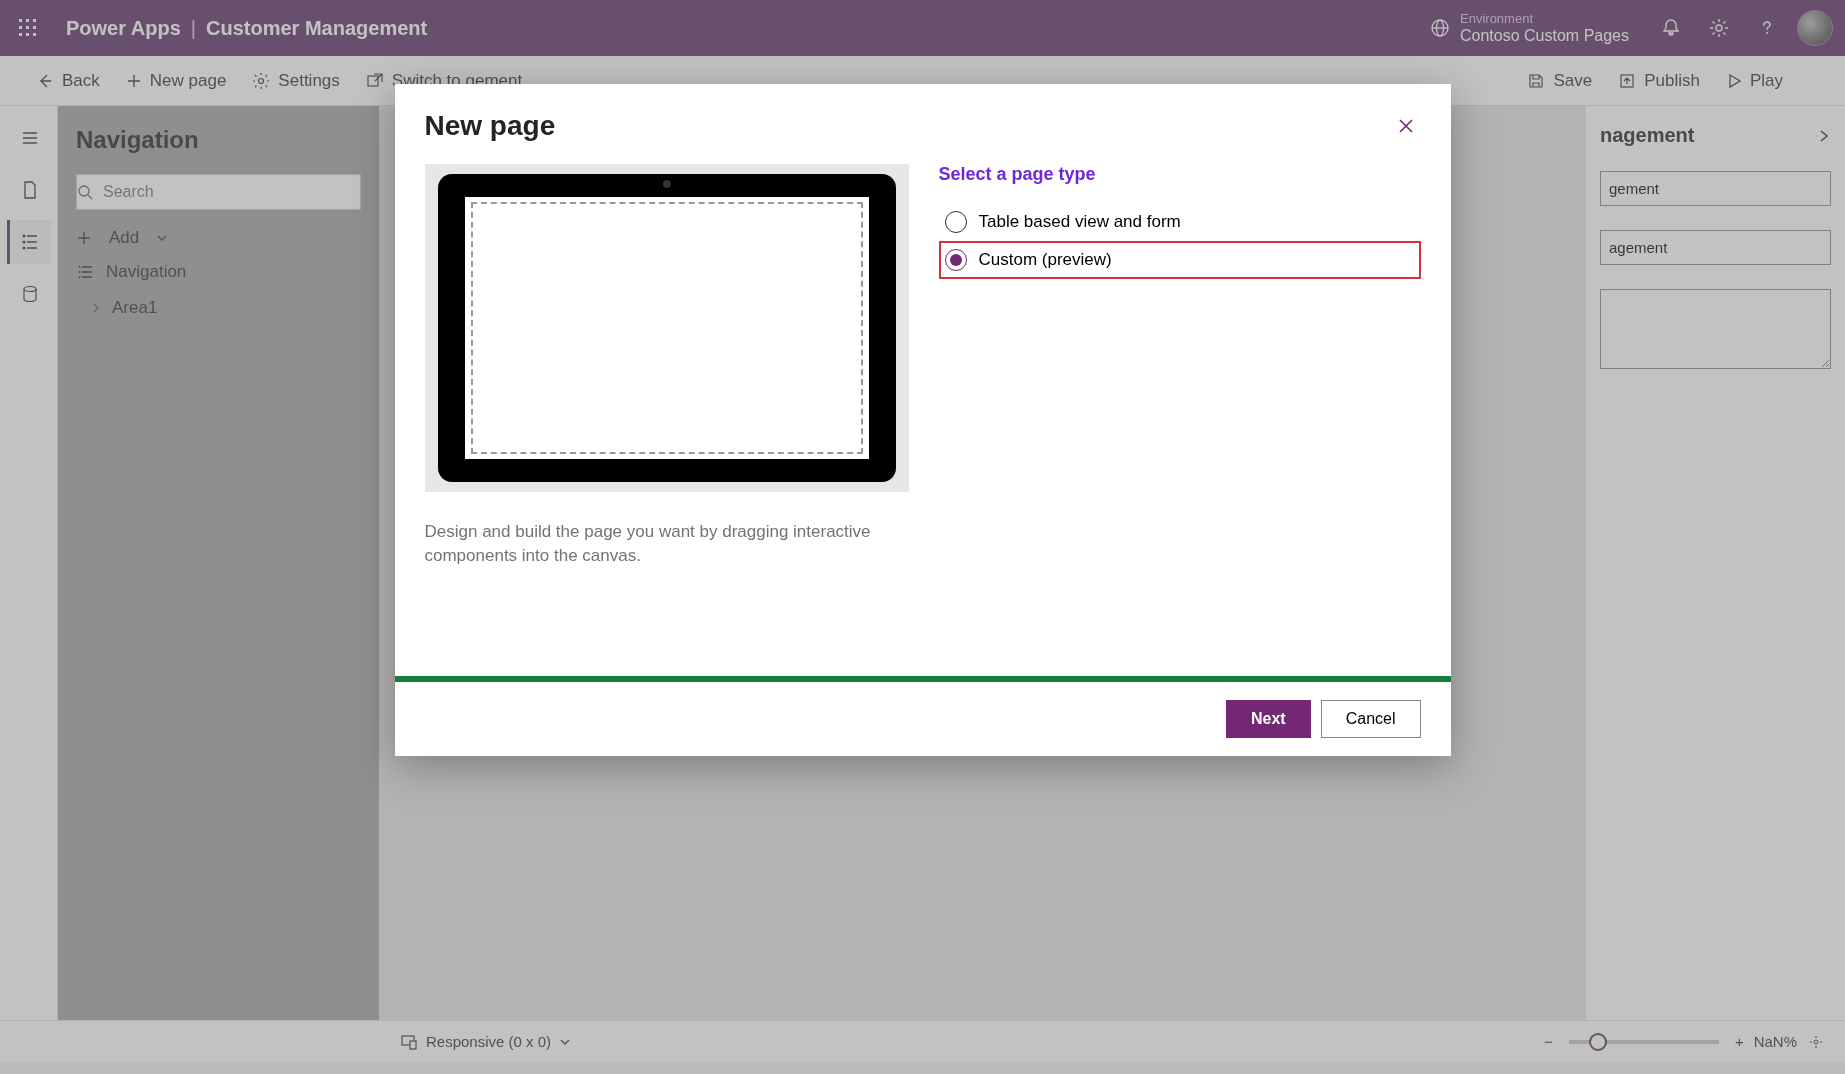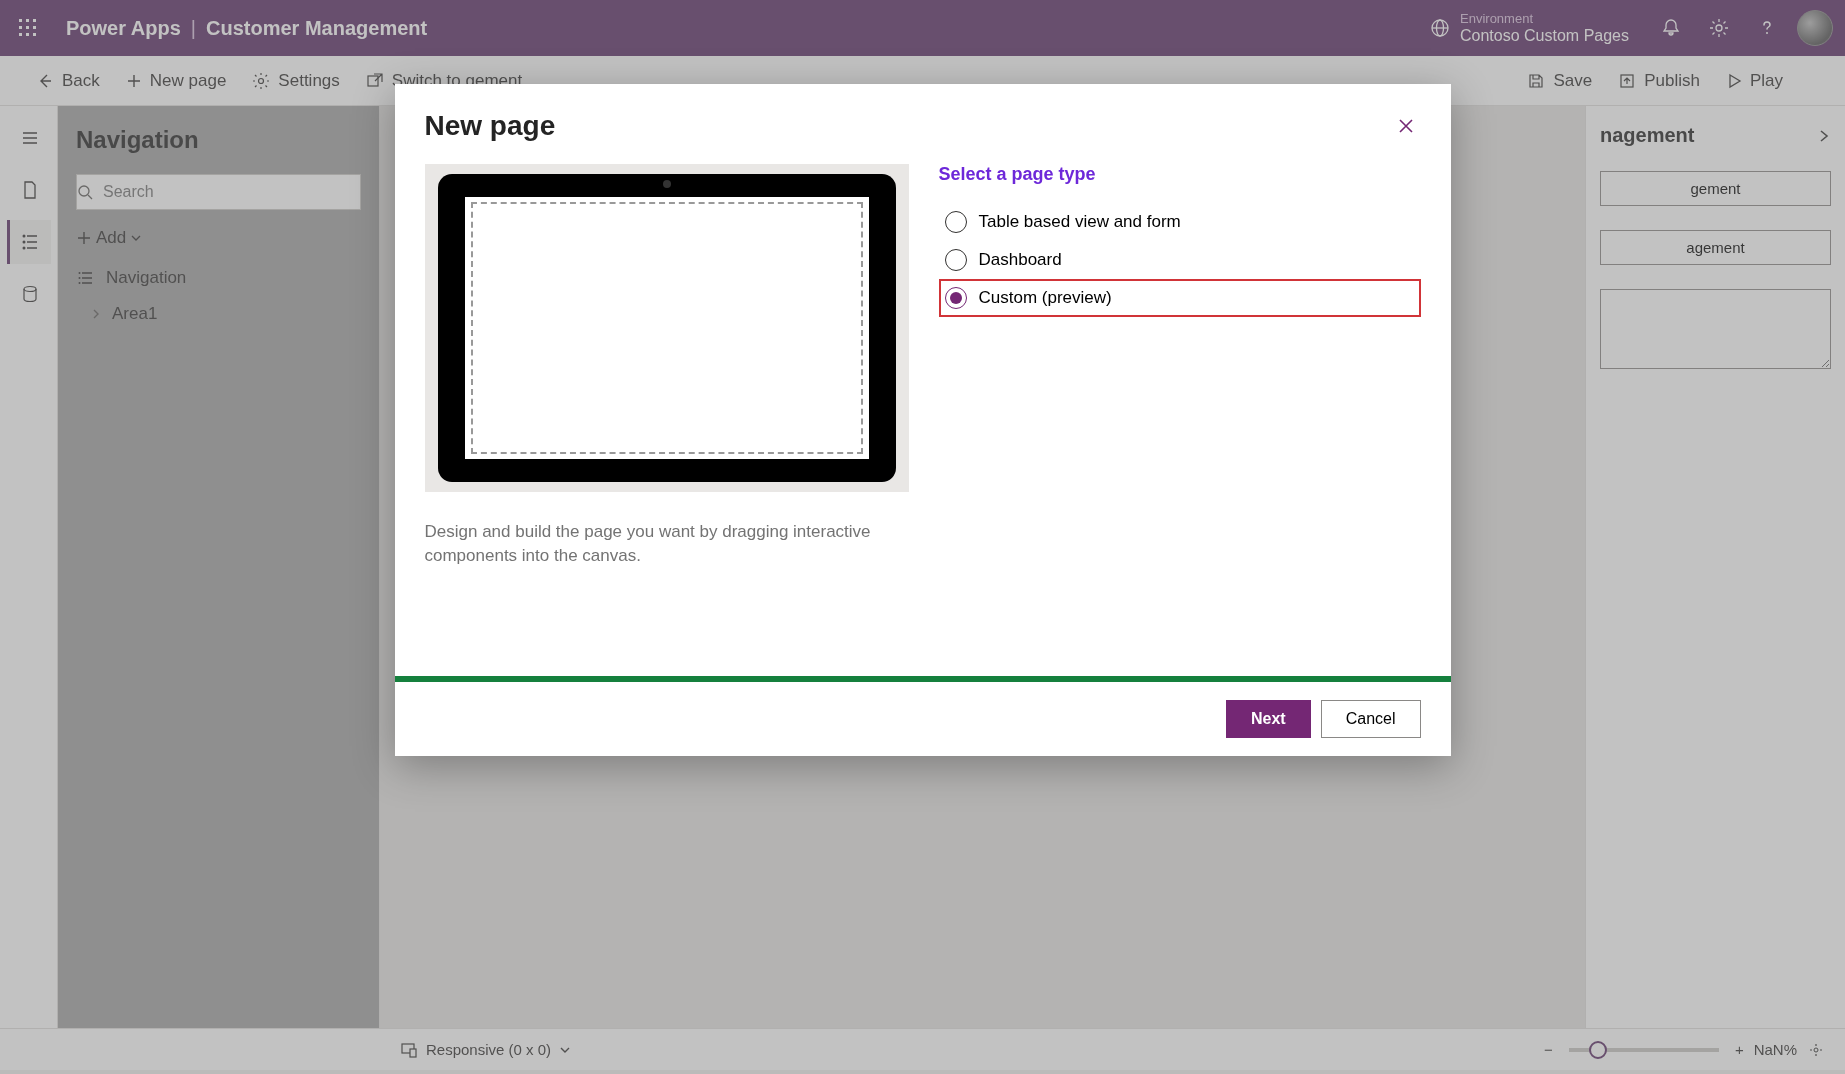--- a/index.html
+++ b/index.html
@@ -47,37 +47,37 @@
 }
 .rail .rail-btn { width: 44px; height: 44px; display: flex; align-items: center; justify-content: center; cursor: pointer; border-left: 3px solid transparent; }
 .rail .rail-btn.active { border-left: 3px solid #5c2e66; background: #f3f2f1; }
 
 .navpanel {
   width: 322px; background: #a3a3a3; border-right: 1px solid #e1dfdd; padding: 20px 18px;
 }
 .navpanel h2 { font-size: 24px; font-weight: 600; color: #242424; margin-bottom: 20px; }
 .searchbox { display: flex; align-items: center; gap: 10px; border: 1px solid #c8c6c4; padding: 8px 0; background: #fff; margin-bottom: 18px; }
 .searchbox input { border: none; outline: none; font-size: 16px; flex: 1; background: transparent; }
-.addbtn { display: flex; align-items: center; gap: 4px; font-size: 17px; cursor: pointer; margin-bottom: 12px; color: #323130; }
+.addbtn { display: flex; align-items: center; gap: 17px; font-size: 17px; cursor: pointer; margin-bottom: 6px; color: #323130; }
 .treeitem { display: flex; align-items: center; gap: 10px; font-size: 17px; padding: 8px 2px; color: #323130; cursor: pointer; }
 .treeitem.sub { padding-left: 14px; }
 
 .canvas { flex: 1; background: #e6e4e2; }
 
 .rightpanel {
   width: 260px; background: #fff; border-left: 1px solid #e1dfdd; padding: 18px 14px;
 }
 .rightpanel .rp-title { font-size: 20px; font-weight: 600; color: #242424; display:flex; align-items:center; justify-content: space-between; }
 .rightpanel .field { margin-top: 24px; }
-.rightpanel input, .rightpanel textarea { width: 100%; border: 1px solid #8a8886; padding: 8px; font-size: 15px; font-family: inherit; text-align: center; }
+.rightpanel input, .rightpanel textarea { width: 100%; border: 1px solid #8a8886; padding: 8px; font-size: 15px; font-family: inherit; }
 .rightpanel textarea { height: 80px; resize: both; }
 
 
 .statusbar {
-  position: absolute; bottom: 4px; left: 0; right: 0;
+  position: absolute; bottom: 12px; left: 0; right: 0;
   height: 42px; background: #fff; border-top: 1px solid #e1dfdd;
   display: flex; align-items: center; padding: 0 20px 0 400px; font-size: 15px; color: #323130;
 }
 .statusbar .spacer { flex: 1; }
 .statusbar .slider { width: 150px; height: 4px; background: #c8c6c4; position: relative; margin: 0 16px; }
 .statusbar .slider .thumb { position: absolute; left: 20px; top: -7px; width: 18px; height: 18px; border-radius: 50%; background: #fff; border: 2px solid #5c2e66; }
 
 
 .overlay {
   position: absolute; inset: 0;
@@ -344,24 +344,20 @@
           </div>
         </div>
         <p class="preview-desc">Design and build the page you want by dragging interactive components into the canvas.</p>
       </div>
       <div class="options-col">
         <div class="opt-title">Select a page type</div>
         <div class="radio-row">
           <div class="radio"></div>
           <span>Table based view and form</span>
         </div>
-        <div class="radio-row">
-          <div class="radio"></div>
-          <span>Dashboard</span>
-        </div>
         <div class="radio-row highlighted">
           <div class="radio selected"></div>
           <span>Custom (preview)</span>
         </div>
       </div>
     </div>
     <div class="modal-footer">
       <button class="btn primary">Next</button>
       <button class="btn">Cancel</button>
     </div>

